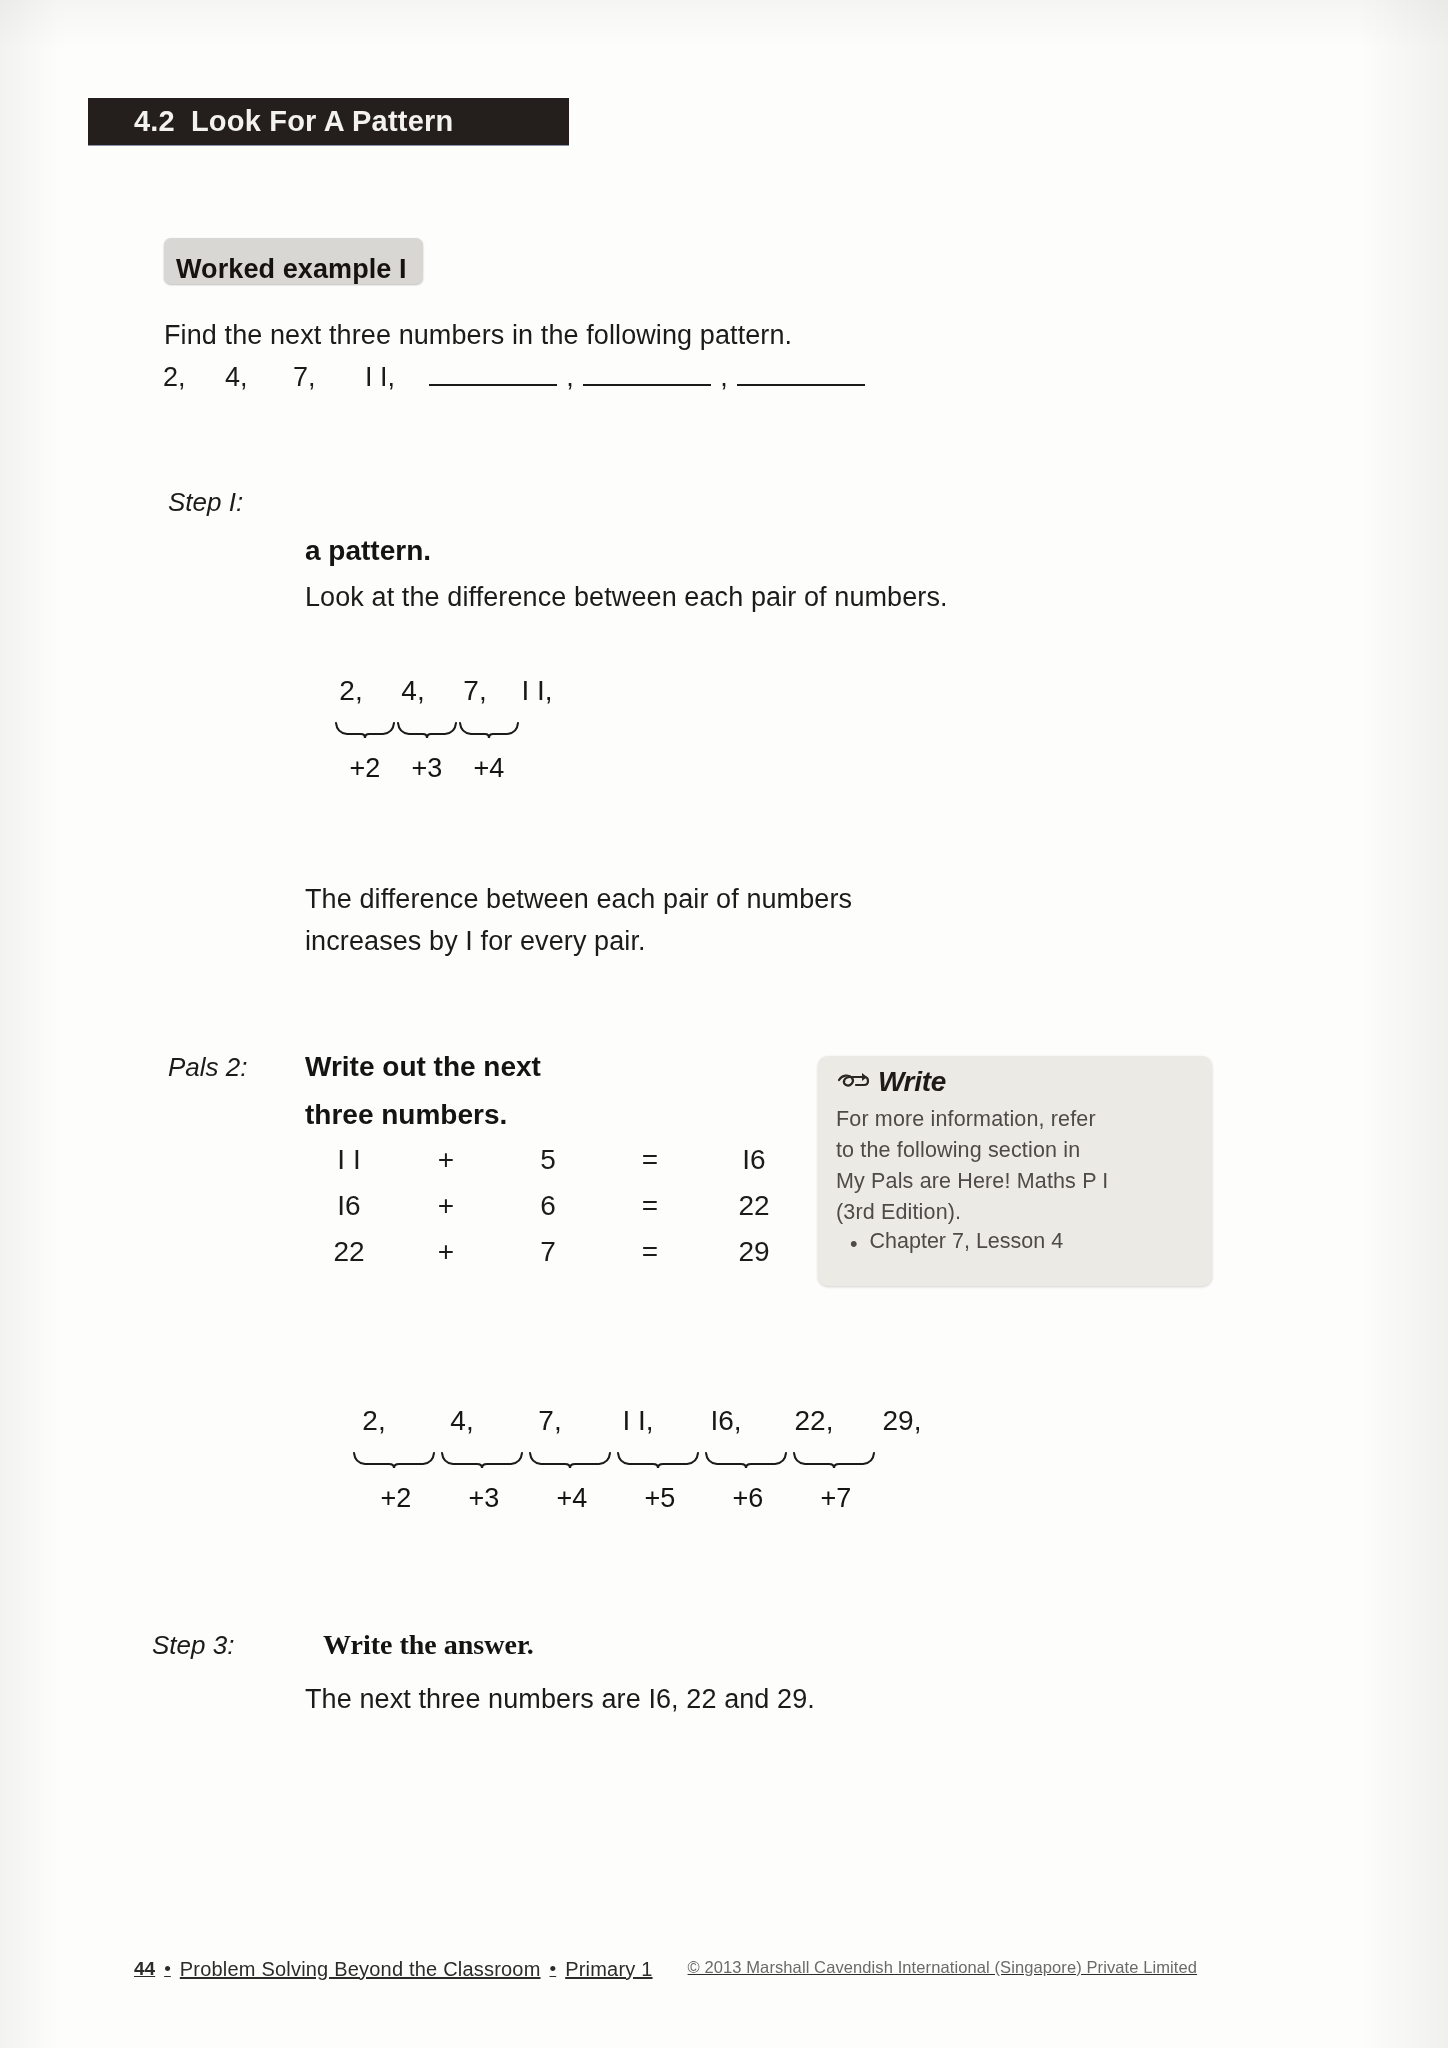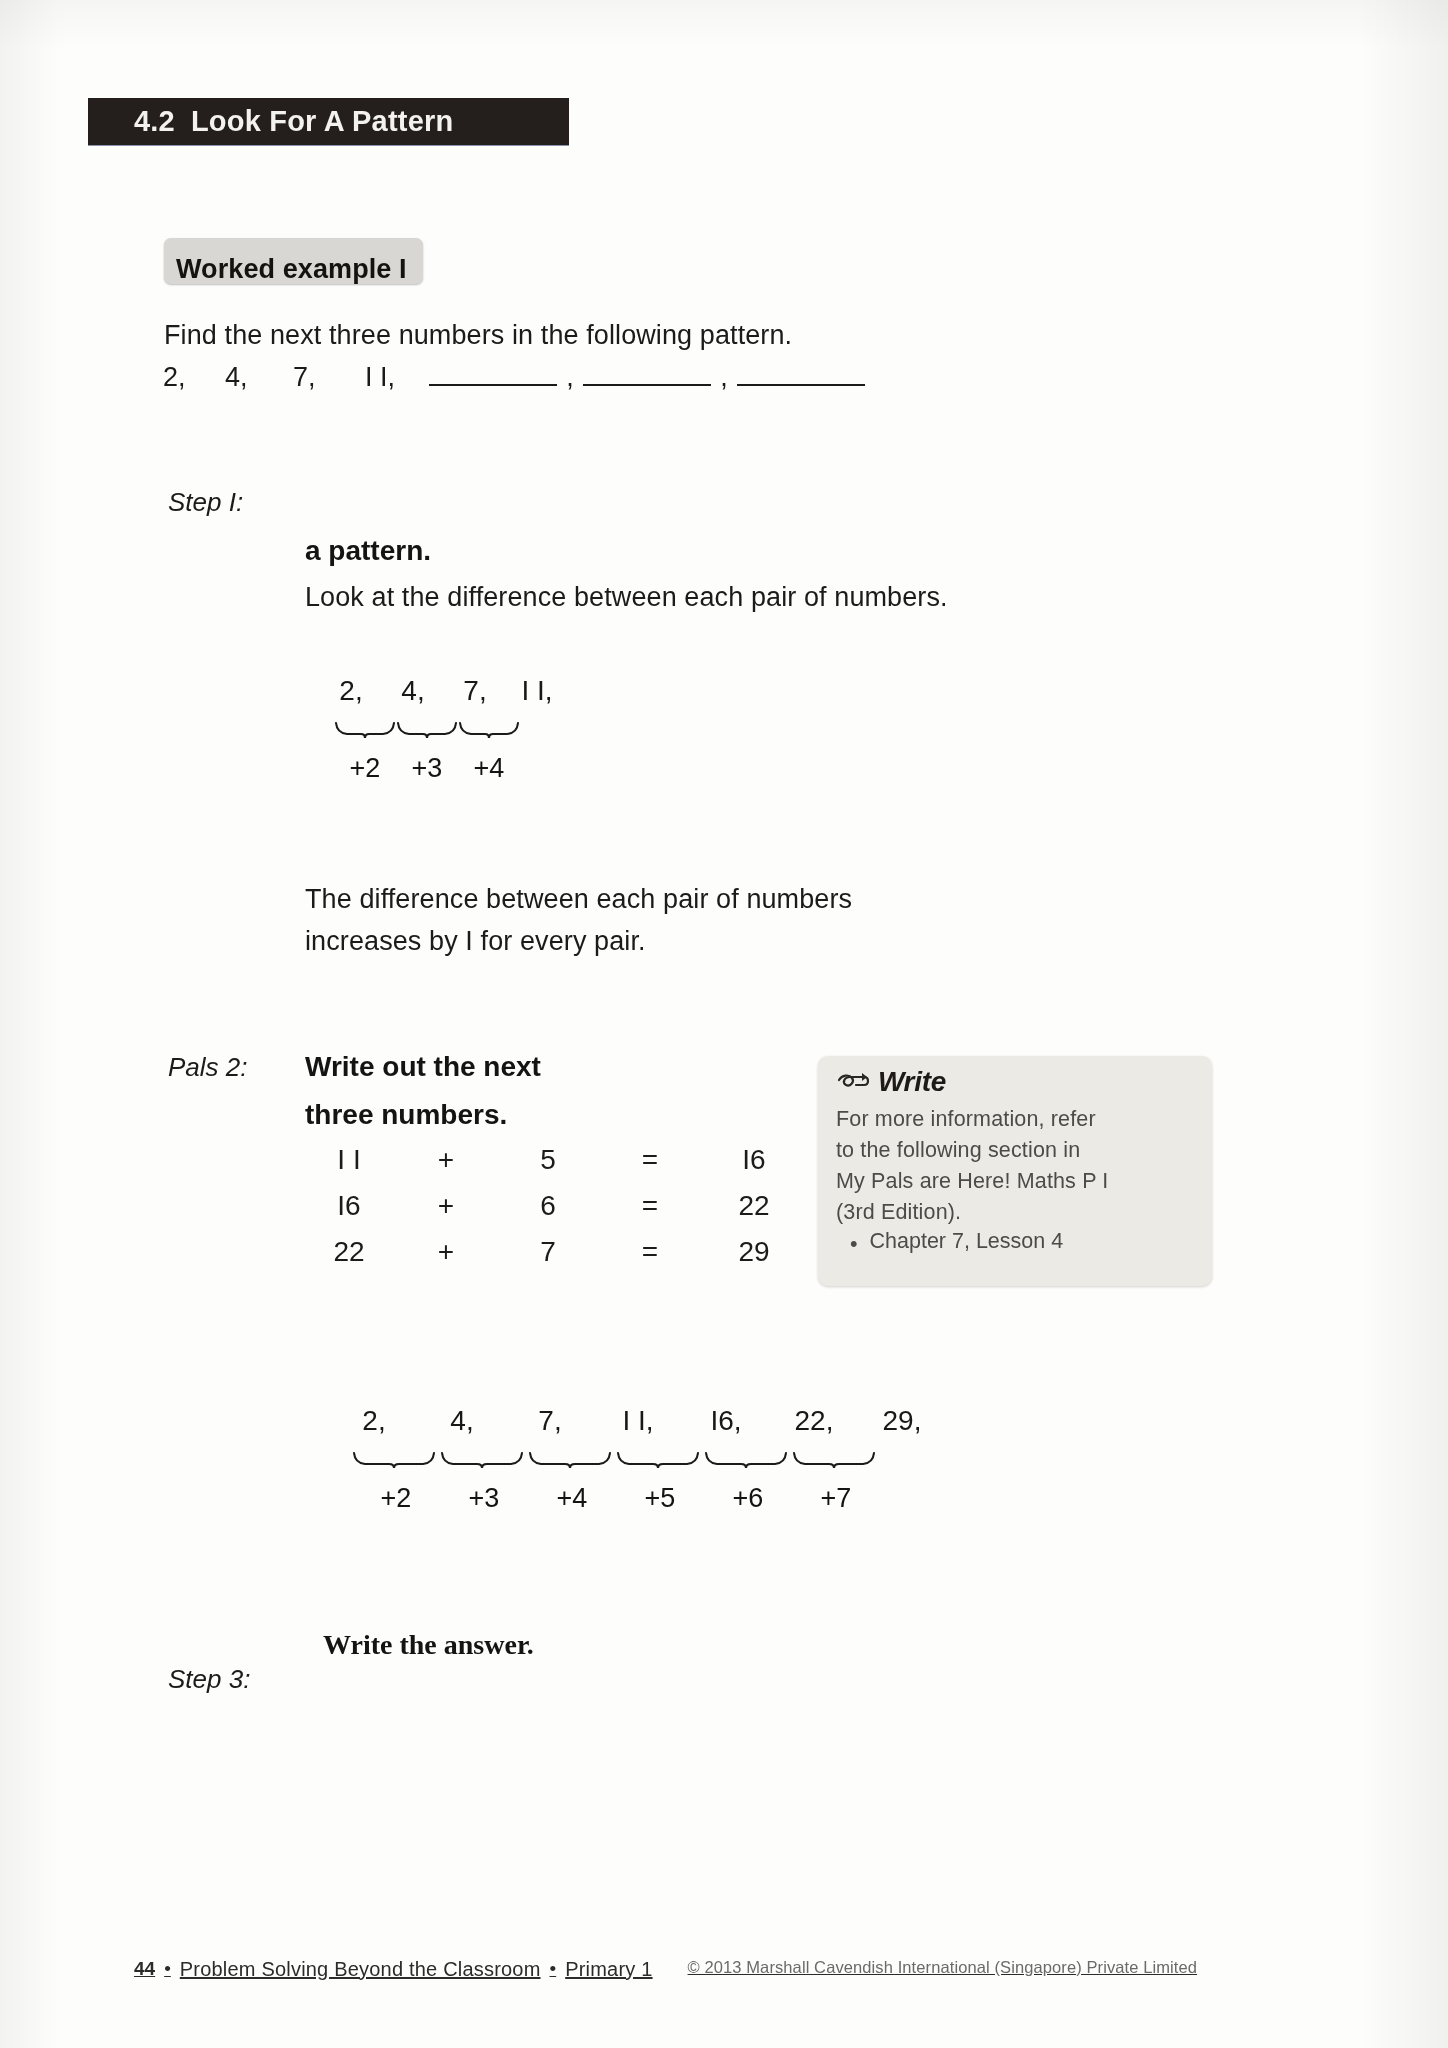--- a/index.html
+++ b/index.html
@@ -383,22 +383,23 @@
     <div class="deltas" style="margin-left:22px;">
       <div class="cell" style="width:88px;">+2</div>
       <div class="cell" style="width:88px;">+3</div>
       <div class="cell" style="width:88px;">+4</div>
       <div class="cell" style="width:88px;">+5</div>
       <div class="cell" style="width:88px;">+6</div>
       <div class="cell" style="width:88px;">+7</div>
     </div>
   </div>
 
-  <div class="step-label" style="left:168px; top:1630px;margin-top:34px;">Step 3:</div>
+  <div class="step-label" style="left:152px; top:1630px;">Step 3:</div>
   <div class="step-head" style="left:323px; top:1624px;font-family:Liberation Serif, serif;">Write the answer.</div>
+  <div class="body-text" style="left:305px; top:1680px;">The next three numbers are I6, 22 and 29.</div>
 
   <div class="footer">
     <span class="pg">44</span>
     <span class="sep">•</span>
     <span class="bk">Problem Solving Beyond the Classroom</span>
     <span class="sep">•</span>
     <span class="bk">Primary 1</span>
     <span class="cr">© 2013 Marshall Cavendish International (Singapore) Private Limited</span>
   </div>
 

